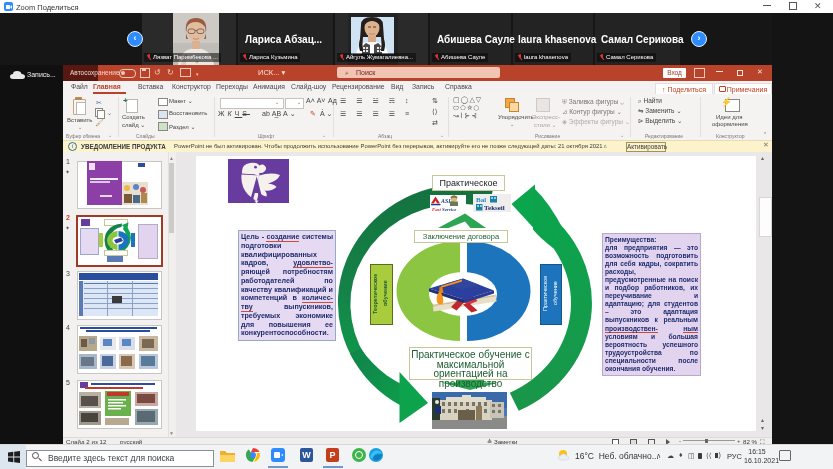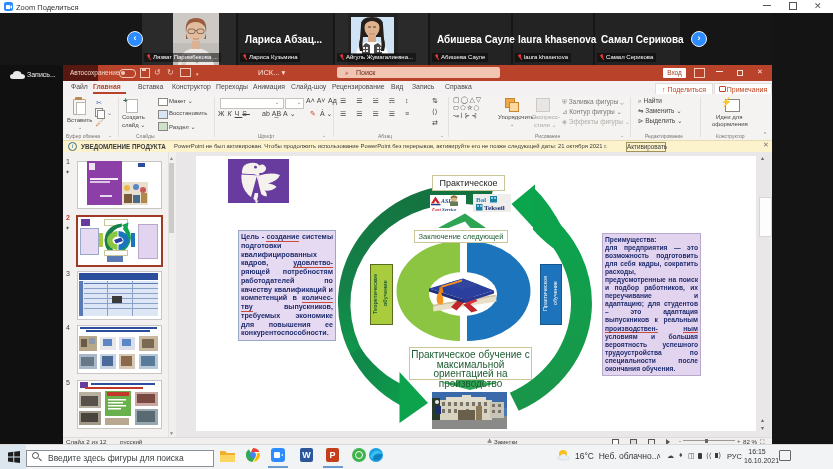--- a/index.html
+++ b/index.html
@@ -407,21 +407,21 @@
 <text x="3" y="8" font-size="7" font-weight="bold" fill="#2787c9" font-family="Liberation Serif,serif">Bal</text>
 <rect x="17" y="2" width="7" height="6.5" fill="#1a7fa0"></rect>
 <rect x="18" y="3" width="2" height="2" fill="#8fd0e0"></rect>
     <rect x="21" y="3" width="2" height="2" fill="#8fd0e0"></rect>
 <rect x="3" y="10" width="6.5" height="6.5" fill="#1a7fa0"></rect>
 <rect x="4" y="11" width="2" height="2" fill="#8fd0e0"></rect>
     <rect x="7" y="11" width="2" height="2" fill="#8fd0e0"></rect>
 <text x="11" y="15.5" font-size="7" font-weight="bold" fill="#1b2f6e" font-family="Liberation Serif,serif">Tekseil</text>
 </svg>
 
-<div class="abs" style="left:414px;top:230px;width:92px;height:11px;background:#fff;border:1px solid #c9c79a;color:#1e5c31;font-size:7.5px;text-align:center;line-height:11px;">Заключение следующей</div>
+<div class="abs" style="left:414px;top:230px;width:92px;height:11px;background:#fff;border:1px solid #c9c79a;color:#1e5c31;font-size:7.5px;text-align:center;line-height:11px;">Заключение договора</div>
 
 <div class="abs" style="left:370px;top:264px;width:21px;height:59px;background:#a8cc3c;border:1px solid #5a6b1f;"></div>
 <div class="abs" style="left:370px;top:264px;width:21px;height:59px;color:#1e5c31;font-size:5.5px;font-weight:bold;writing-mode:vertical-rl;transform:rotate(180deg);text-align:center;line-height:10px;">Теоретическое обучение</div>
 
 <div class="abs" style="left:540px;top:264px;width:20px;height:59px;background:#1e74bc;border:1px solid #14568e;"></div>
 <div class="abs" style="left:540px;top:264px;width:20px;height:59px;color:#fff;font-size:5.5px;writing-mode:vertical-rl;transform:rotate(180deg);text-align:center;line-height:10px;">Практическое обучение</div>
 
 <div class="abs" style="left:409px;top:347px;width:121px;height:29px;background:#fff;border:1px solid #c9c79a;color:#1e5c31;font-size:10px;text-align:center;line-height:9.5px;padding-top:2px;">Практическое обучение с максимальной ориентацией на производство</div>
 
 <svg class="abs" style="left:432px;top:392px;" width="75" height="37" viewBox="0 0 75 37">
@@ -489,21 +489,21 @@
 <div class="abs" style="left:0;top:445px;width:26px;height:24px;background:#dce6ee;"></div>
 <svg class="abs" style="left:8px;top:451px;" width="12" height="12" viewBox="0 0 12 12">
 <polygon points="0,1.5 5.3,0.8 5.3,5.6 0,5.6" fill="#1d1d1d"></polygon>
 <polygon points="6.2,0.7 12,0 12,5.6 6.2,5.6" fill="#1d1d1d"></polygon>
 <polygon points="0,6.4 5.3,6.4 5.3,11.2 0,10.5" fill="#1d1d1d"></polygon>
 <polygon points="6.2,6.4 12,6.4 12,12 6.2,11.3" fill="#1d1d1d"></polygon>
 </svg>
 <div class="abs" style="left:26px;top:450px;width:188px;height:17px;background:#fff;border:1px solid #8a9096;box-sizing:border-box;"></div>
 <div class="abs" style="left:32px;top:452px;width:7px;height:7px;border:1.2px solid #4a4a4a;border-radius:50%;box-sizing:border-box;"></div>
 <div class="abs" style="left:37.5px;top:458.5px;width:4px;height:1.2px;background:#4a4a4a;transform:rotate(45deg);"></div>
-<div class="abs" style="left:48px;top:453px;font-size:8.5px;color:#3c4043;">Введите здесь фигуры для поиска</div>
+<div class="abs" style="left:48px;top:453px;font-size:8.5px;color:#3c4043;">Введите здесь текст для поиска</div>
 
 <svg class="abs" style="left:220px;top:449px;" width="15" height="13" viewBox="0 0 15 13">
 <path d="M0 2 L5 2 L7 4 L15 4 L15 13 L0 13 Z" fill="#f0b02c"></path>
 <path d="M0 6 L15 6 L15 13 L0 13 Z" fill="#fcd462"></path>
 </svg>
 <svg class="abs" style="left:246px;top:448px;" width="14" height="14" viewBox="0 0 14 14">
 <circle cx="7" cy="7" r="7" fill="#fff"></circle>
 <path d="M7 0 A7 7 0 0 1 13.4 4 L7 4 A3.5 3.5 0 0 0 3.9 5.8 Z" fill="#ea4335"></path>
 <path d="M13.7 5 A7 7 0 0 1 7.8 13.9 L10.5 8 A3.5 3.5 0 0 0 10.4 5 Z" fill="#fbbc05"></path>
 <path d="M6.5 14 A7 7 0 0 1 3 1.2 L6 7 A3.5 3.5 0 0 0 9.5 9 Z" fill="#34a853"></path>

